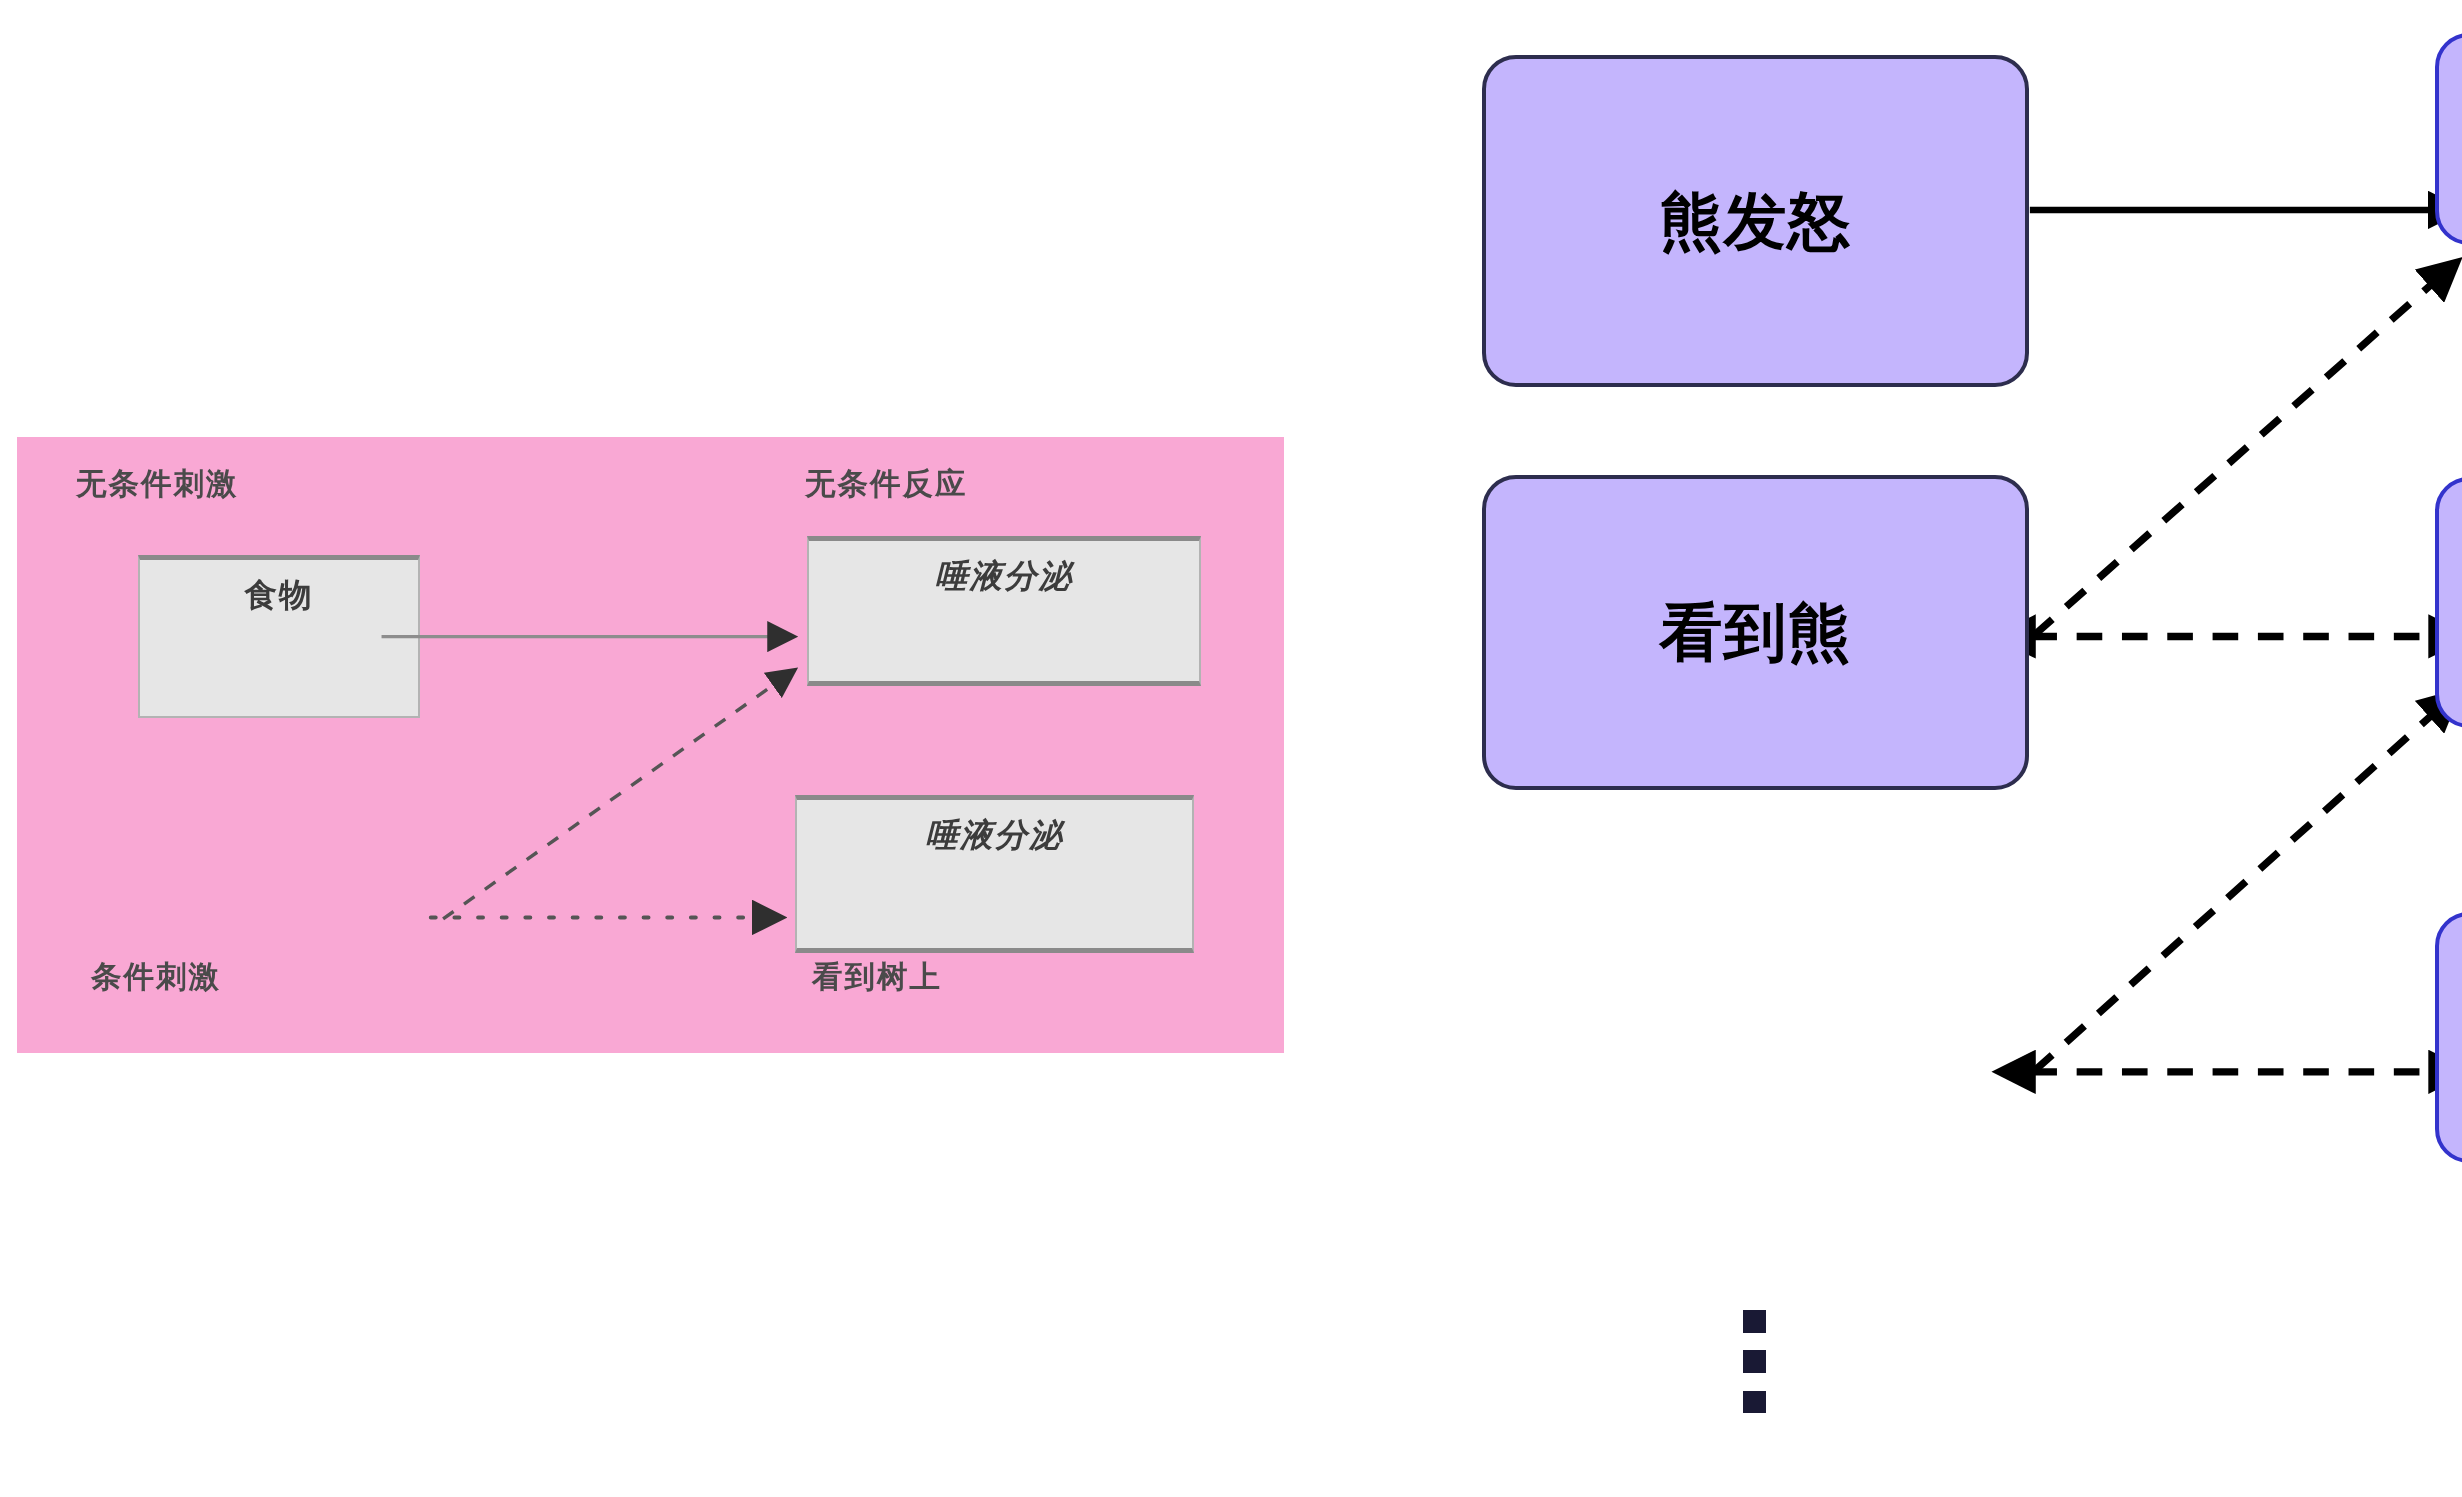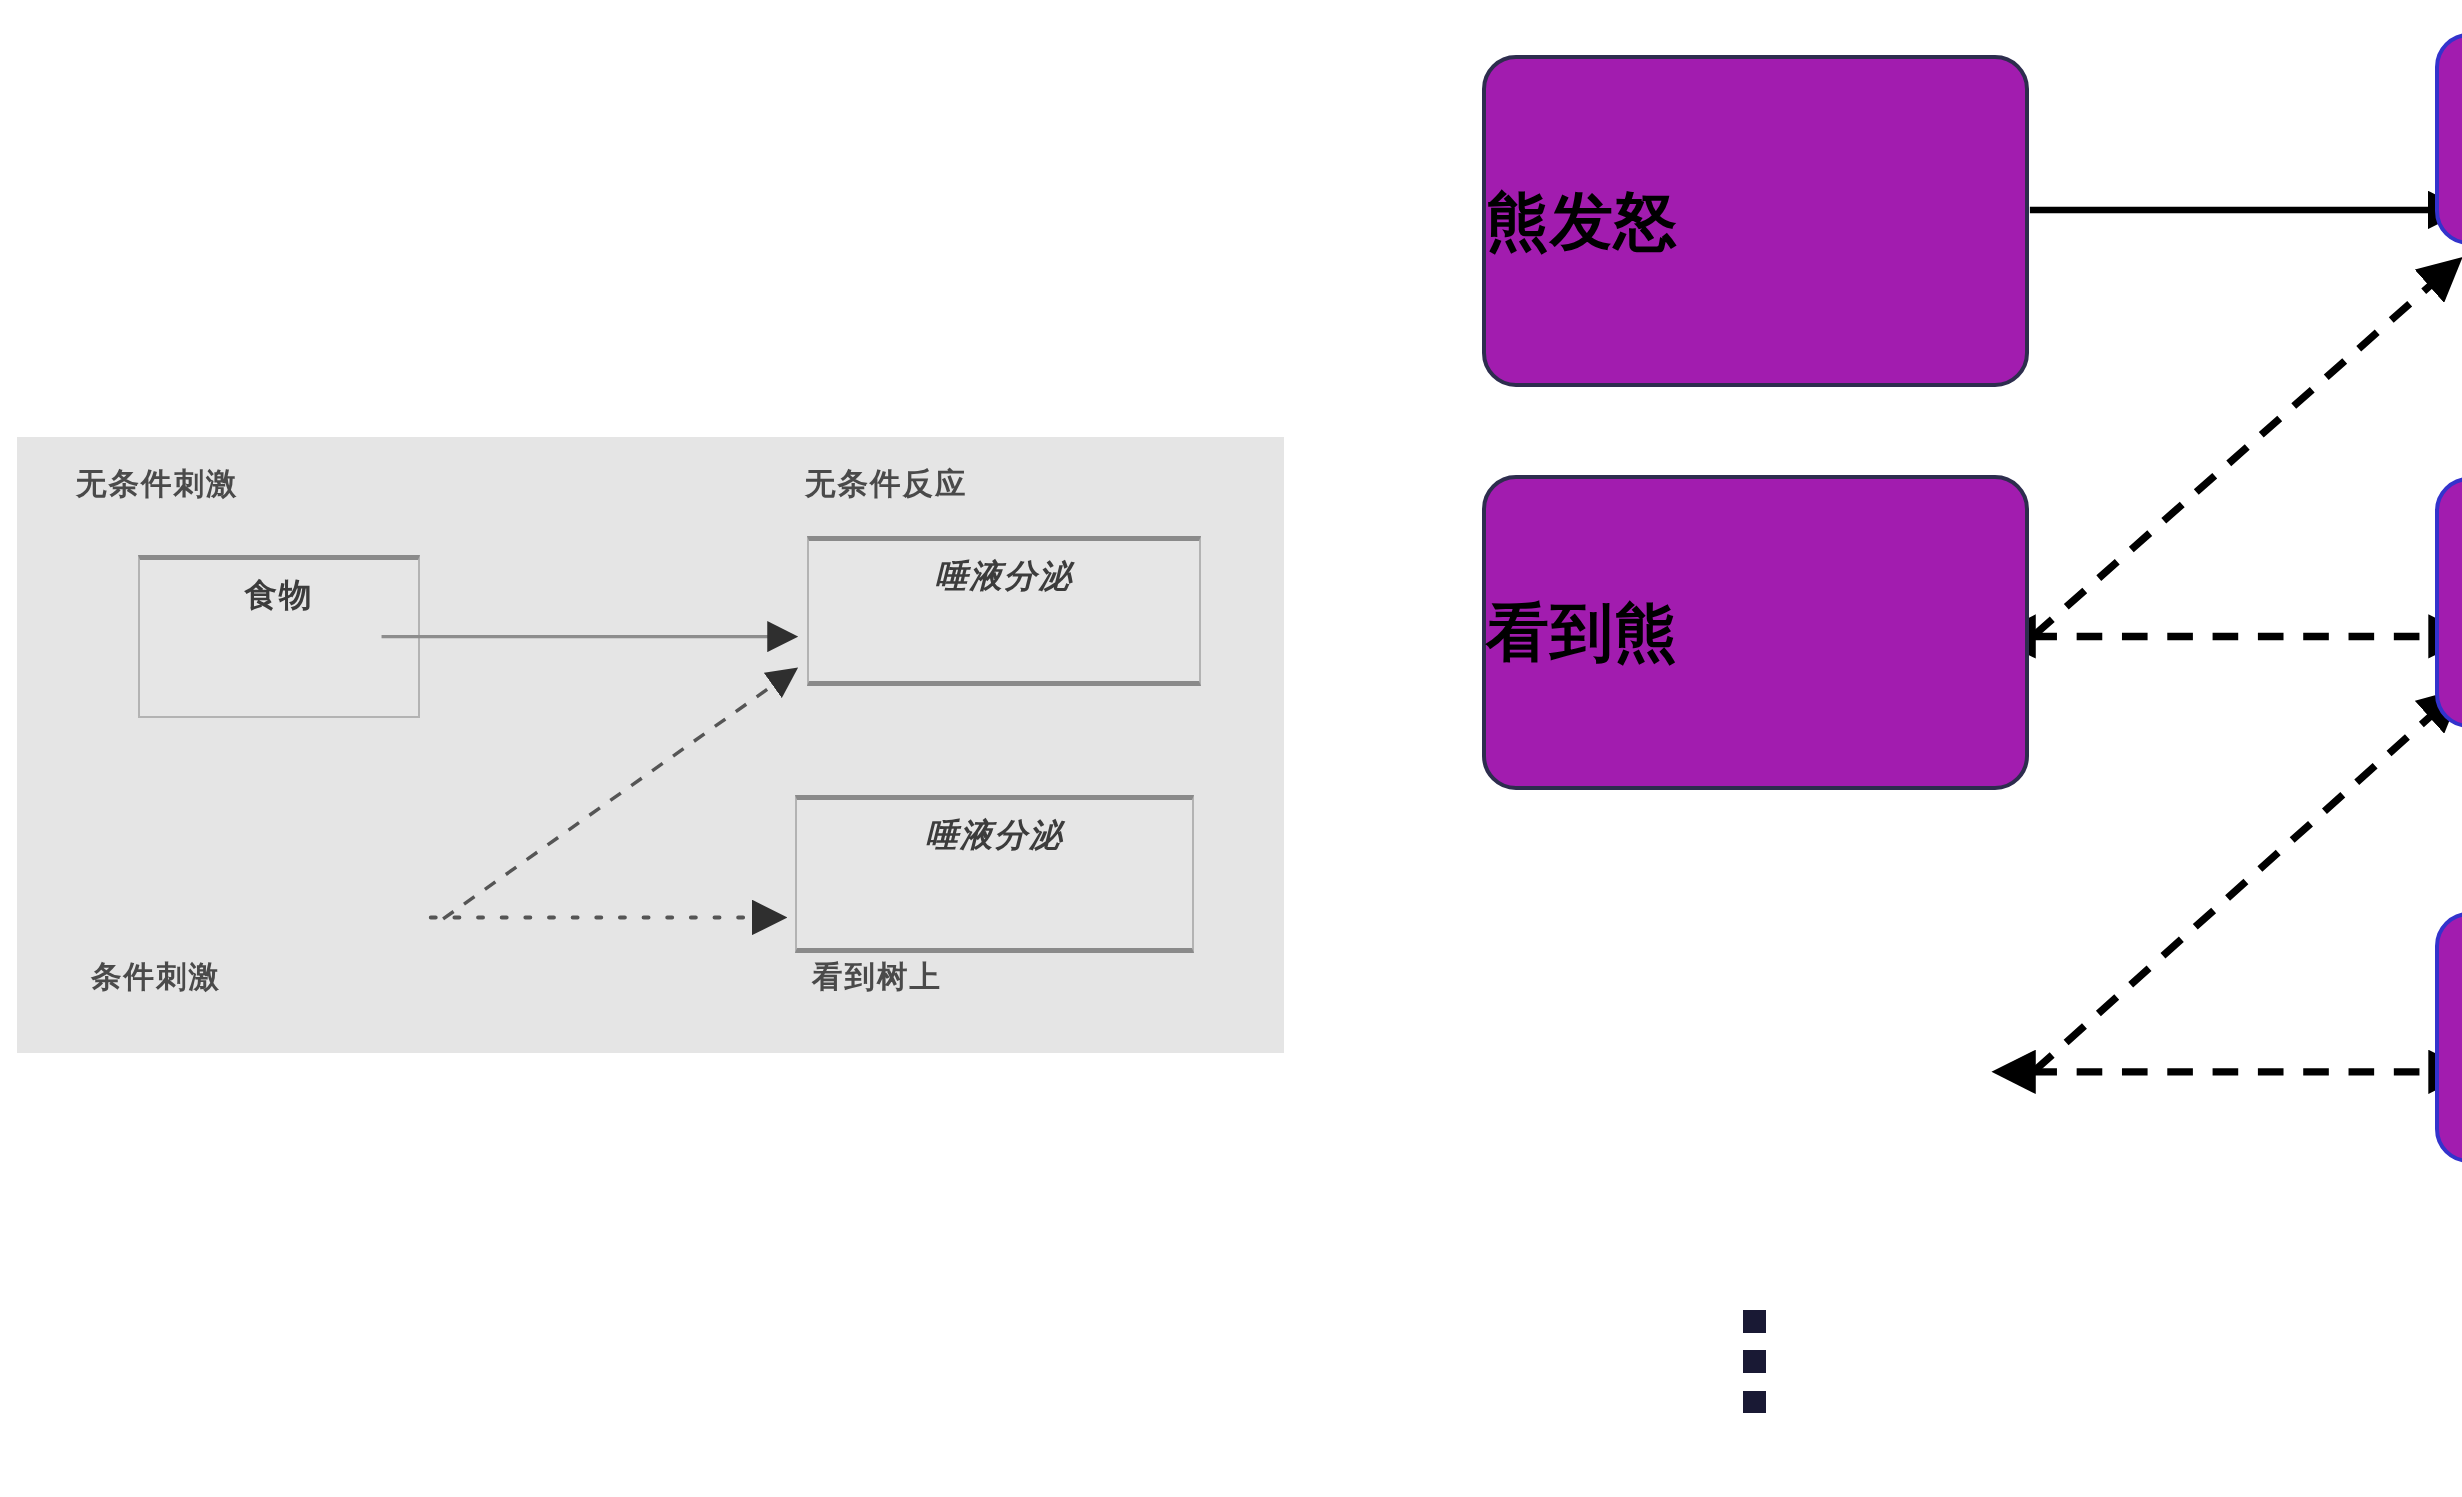--- a/index.html
+++ b/index.html
@@ -2,21 +2,21 @@
 <html style="font-size:7.9px"><head>
 <meta charset="utf-8">
 <style>
   html,body{margin:0;padding:0;background:#ffffff;}
   body{width:3306px;height:1498px;position:relative;overflow:hidden;
        font-family:"Liberation Sans","DejaVu Sans",sans-serif;}
   #root{position:absolute;inset:0;}
 
   
   #left-panel{position:absolute;left:17px;top:437px;width:1267px;height:616px;
-              background:#e5e5e5;}
+              background:#f9a8d4;}
   .lp-caption{position:absolute;color:#4a4a4a;font-size:30.5px;font-weight:700;
               letter-spacing:2px;white-space:nowrap;}
   #cap-ucs{left:59px;top:27px;}
   #cap-ucr{left:788px;top:27px;}
   #cap-cs{left:74px;top:520px;}
   #cap-cr{left:795px;top:520px;}
 
   .lp-box{position:absolute;background:#e6e6e6;border:2px solid #b3b3b3;
           border-top:5.9px solid #8a8a8a;box-sizing:border-box;}
   .lp-box.dbl{border-bottom:5.9px solid #8a8a8a;font-style:italic;}
@@ -26,22 +26,22 @@
   #box-food   {left:121px; top:118px; width:282px; height:163px;}
   #box-bell   {left:143px; top:373px; width:249px; height:187px;}
   #box-saliva1{left:790px;top:99px; width:394px; height:150px;}
   #box-saliva2{left:778px;top:358px; width:399px; height:158px;}
 
   #lp-svg{position:absolute;left:0;top:0;width:1267px;height:616px;}
 
   
   #right-panel{position:absolute;left:1428px;top:0;width:1878px;height:1498px;}
 
-  .rbox{position:absolute;background:#a21caf;box-sizing:border-box;
-        display:flex;align-items:center;justify-content:flex-start;text-align:center;}
+  .rbox{position:absolute;background:#c4b5fd;box-sizing:border-box;
+        display:flex;align-items:center;justify-content:center;text-align:center;}
   .rbox.state{border:4.4px solid #2d2d4e;border-radius:34px;}
   .rbox.value{border:4.4px solid #3333cc;border-radius:34px;}
   .rbox .cn{color:#000;font-size:63px;font-weight:700;line-height:1.18;
             letter-spacing:1px;white-space:pre-line;}
 
   #b-bear-angry {left:54px; top:55px;  width:547px;height:332px;}
   #b-see-bear   {left:54px; top:475px;  width:547px;height:315px;}
   #b-see-claw   {left:54px; top:914px; width:547px;height:315px;}
   #b-reward     {left:1007px;top:33px;   width:537px;height:212px;}
   #b-vsp        {left:1007px;top:477px;  width:537px;height:251px;}

